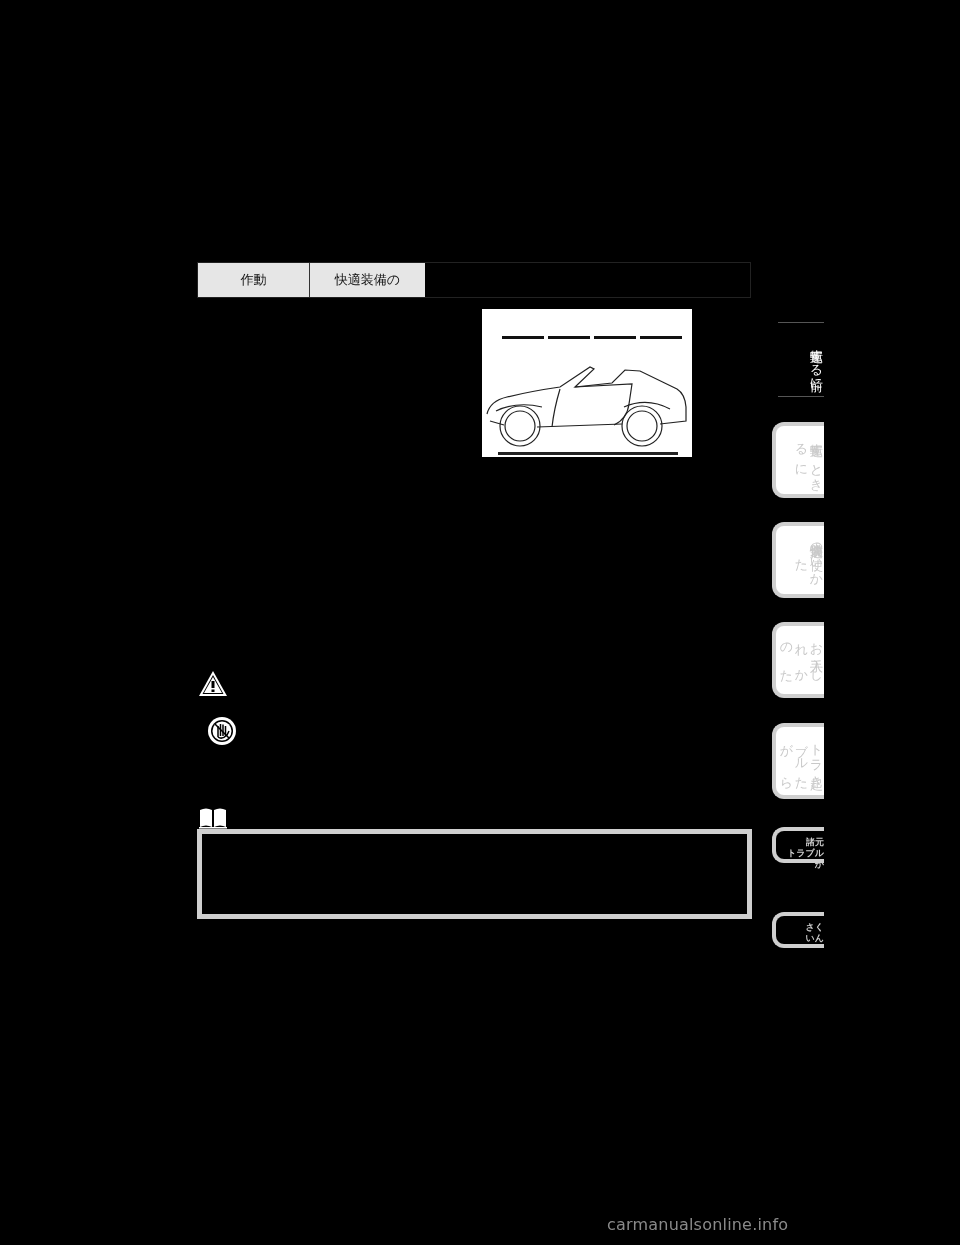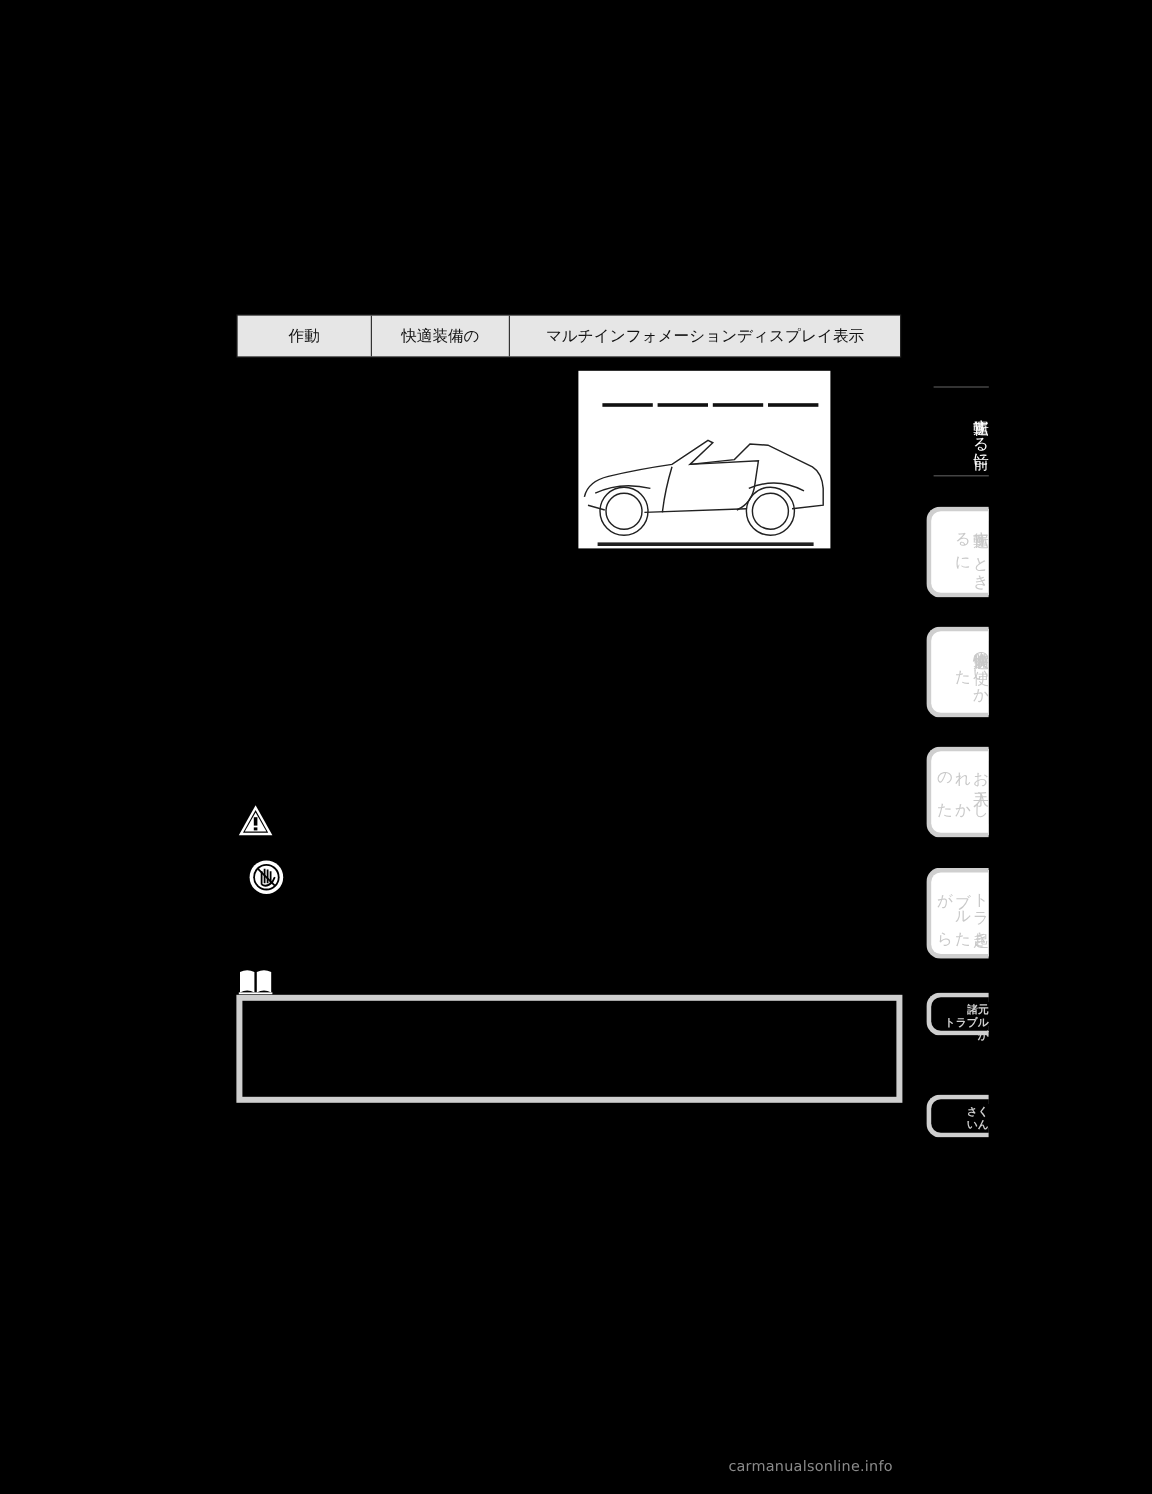--- a/index.html
+++ b/index.html
@@ -32,30 +32,29 @@
               align-items: flex-start; justify-content: center; }
   .tab-outline { left: 772px; width: 52px; border: 4px solid #cfcfcf; border-right: none;
                  border-radius: 12px 0 0 12px; box-sizing: border-box; background: #000; }
   .tab-outline .txt { position: absolute; left: 2px; right: 0; top: 6px; color: #cfcfcf;
                       font-size: 9px; font-weight: bold; line-height: 11px; text-align: right; }
 
   
   .note-box { left: 197px; top: 829px; width: 555px; height: 90px; border: 5px solid #cfcfcf;
               box-sizing: border-box; }
 
-  .watermark { left: 607px; top: 1215px; color: #8a8a8a; font-size: 12px;
+  .watermark { left: 607px; top: 1215px; color: #8a8a8a; font-size: 16px;
                font-family: "DejaVu Sans", sans-serif; letter-spacing: 0.2px; }
 </style>
 </head>
 <body>
 
 <div class="abs tbl-head">
   <div class="cell" style="width:112px">作動</div>
   <div class="cell" style="width:115px">快適装備の</div>
-  <div class="cell" style="flex:1">マルチインフォメーションディスプレイ表示</div>
 </div>
 
 <div class="abs illus">
   <svg width="210" height="148" viewBox="0 0 210 148" xmlns="http://www.w3.org/2000/svg">
     <g>
       <rect x="20" y="27" width="42" height="3" fill="#111"></rect>
       <rect x="66" y="27" width="42" height="3" fill="#111"></rect>
       <rect x="112" y="27" width="42" height="3" fill="#111"></rect>
       <rect x="158" y="27" width="42" height="3" fill="#111"></rect>
     </g>

